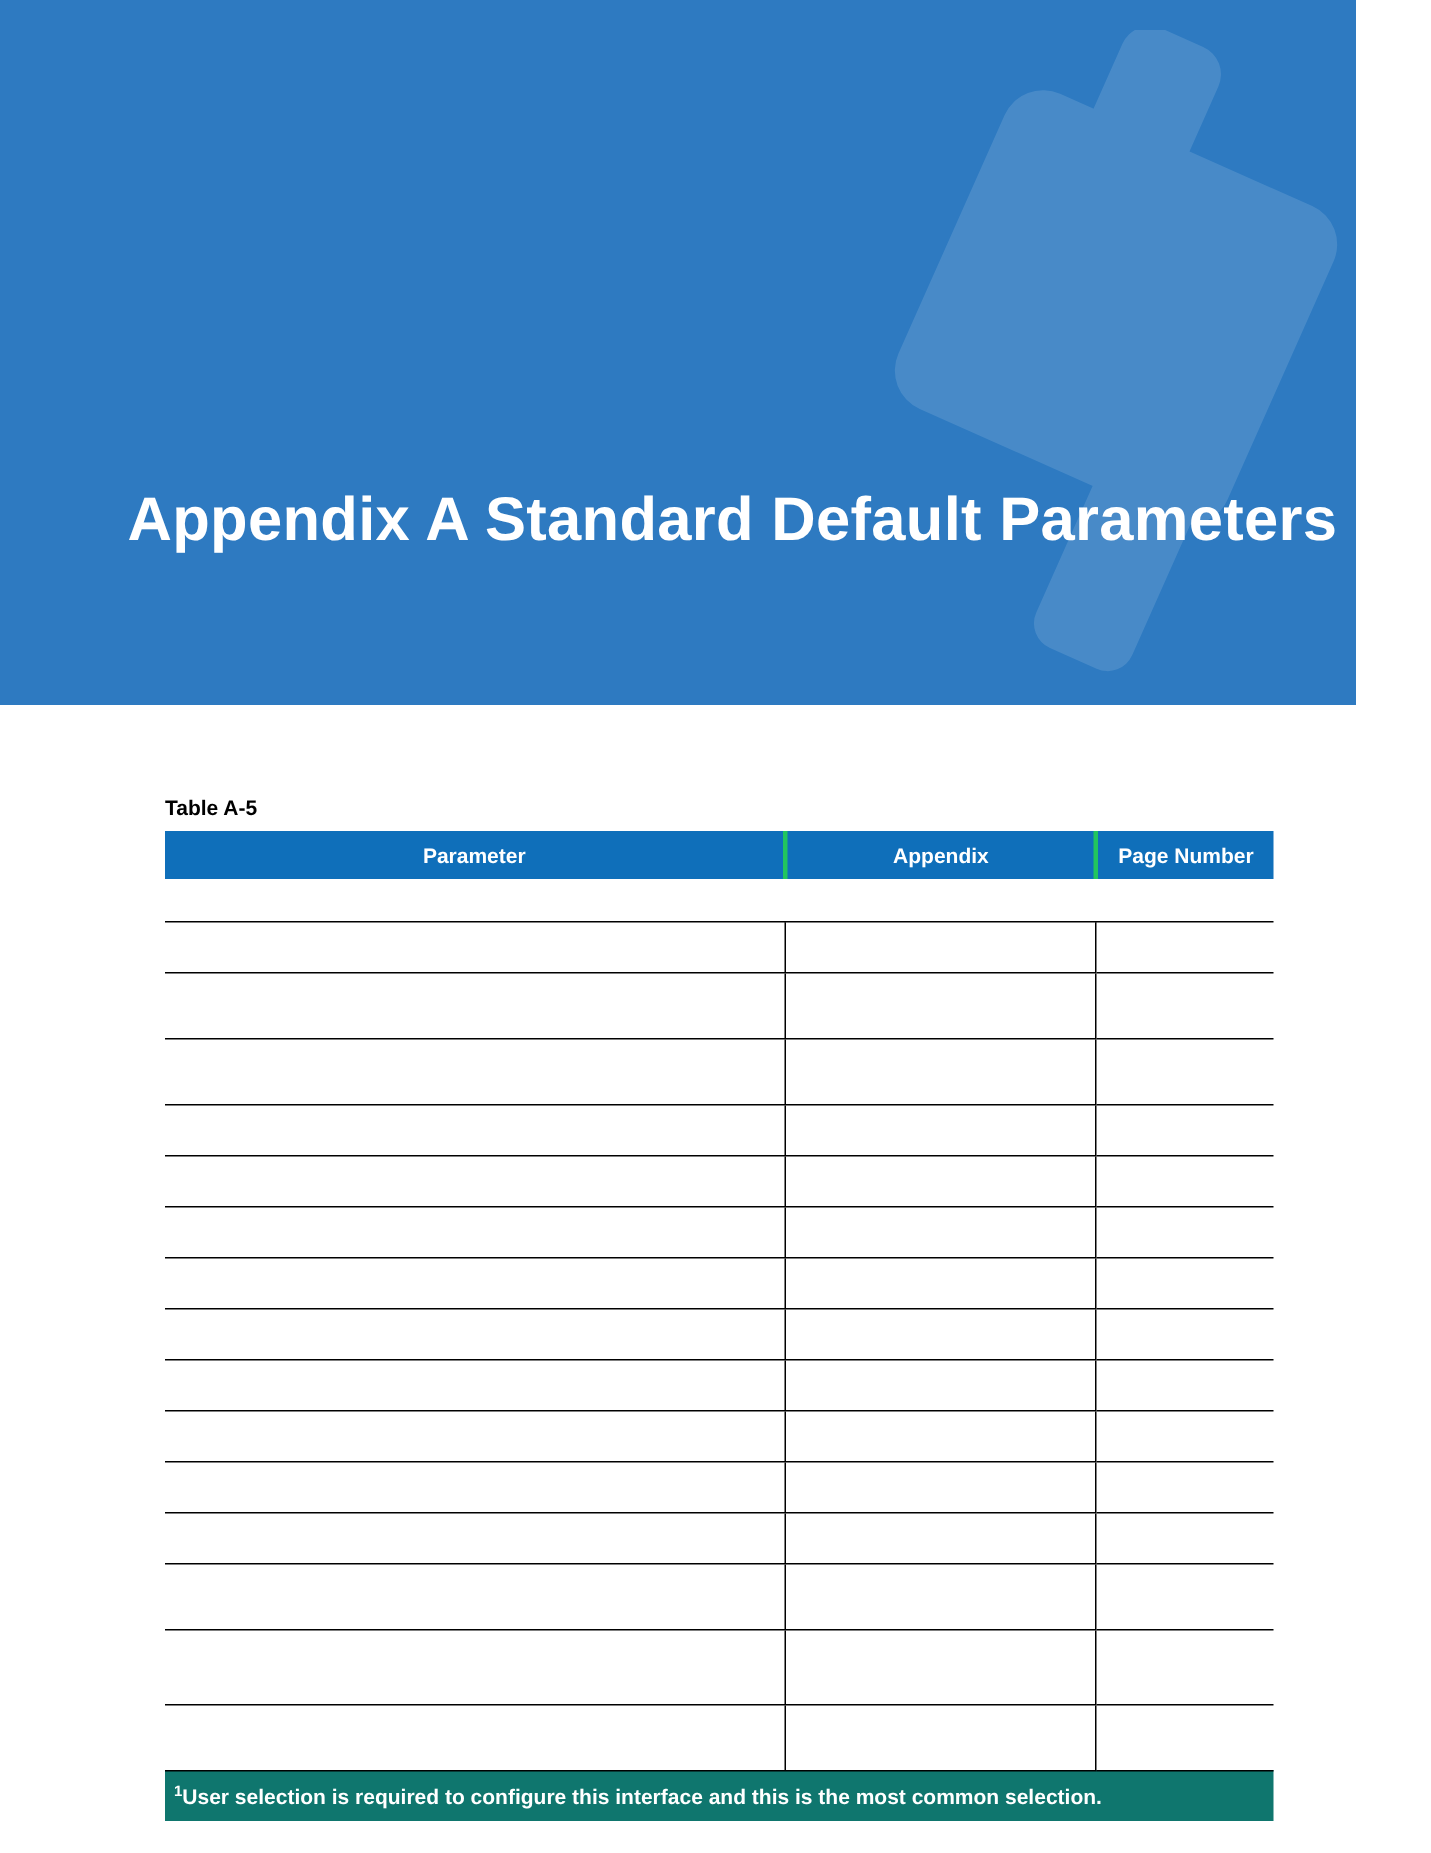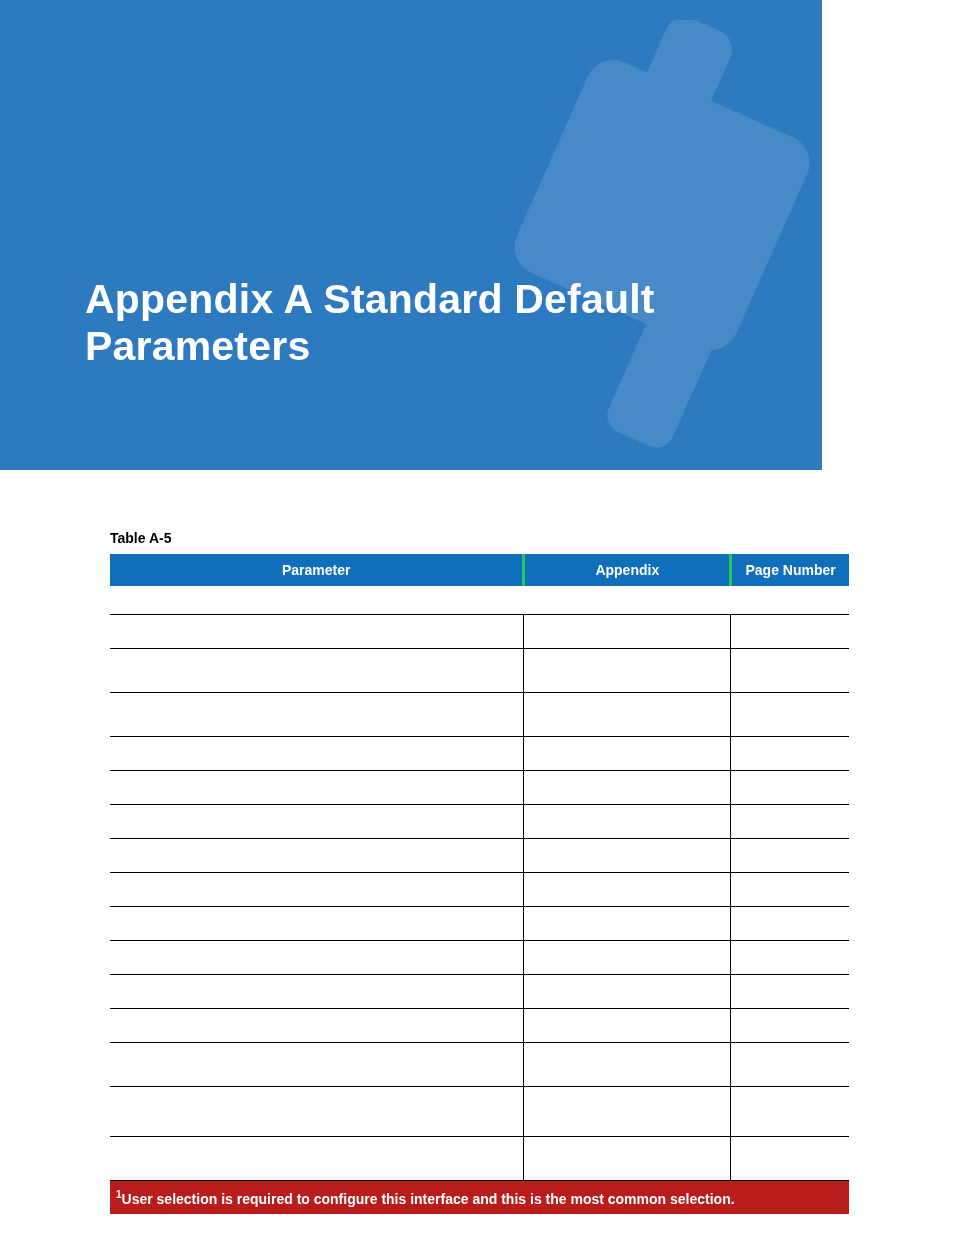--- a/index.html
+++ b/index.html
@@ -5,21 +5,21 @@
   * { box-sizing: border-box; margin: 0; padding: 0; }
   body {
     width: 954px;
     height: 1235px;
     font-family: Arial, Helvetica, sans-serif;
     background: #fff;
     position: relative;
     overflow: hidden;
   }
   .banner {
-    width: 822px;
+    width: 904px;
     height: 470px;
     background: #2e7ac1;
     position: relative;
     overflow: hidden;
     padding-left: 24px;
   }
   .watermark {
     position: absolute;
     top: 20px;
     right: -30px;
@@ -73,21 +73,21 @@
     border-bottom: 1px solid #000;
     height: 34px;
   }
   tbody tr td + td {
     border-left: 1px solid #000;
   }
   tbody tr td:first-child { padding-left: 6px; }
   tbody tr.tall td { height: 44px; }
   tbody tr.taller td { height: 50px; }
   .footnote-row td {
-    background: #b91c1c;
+    background: #0f766e;
     color: #fff;
     font-weight: 700;
     font-size: 14px;
     padding: 8px 8px;
     border-bottom: none;
   }
   .footnote-row td sup {
     font-size: 10px;
     vertical-align: super;
   }

